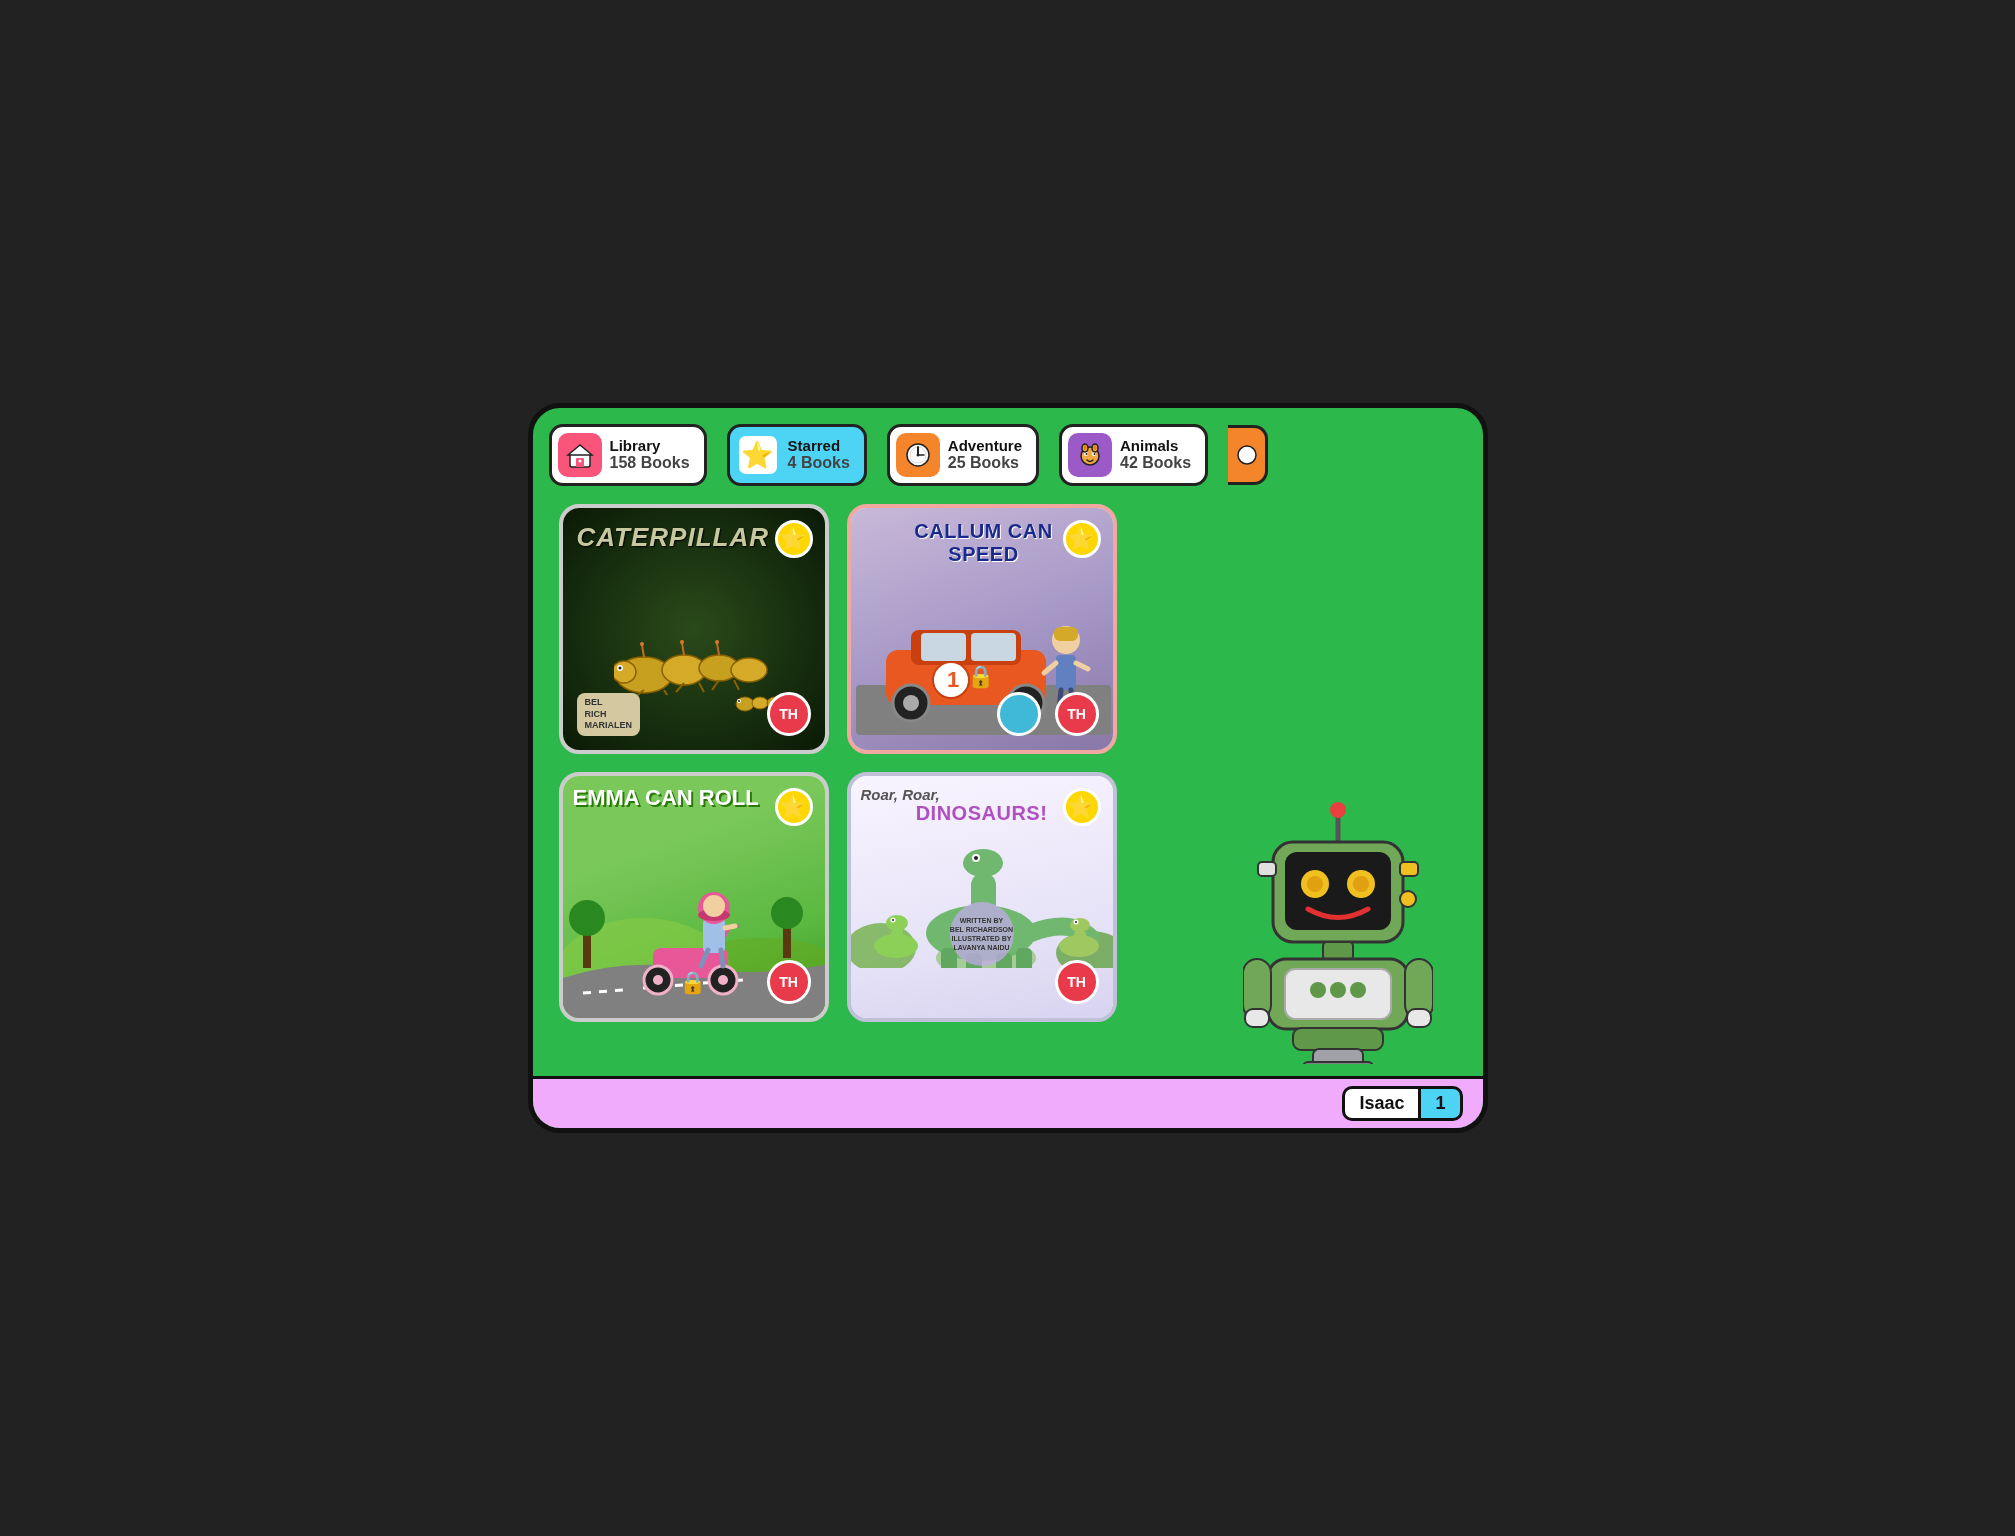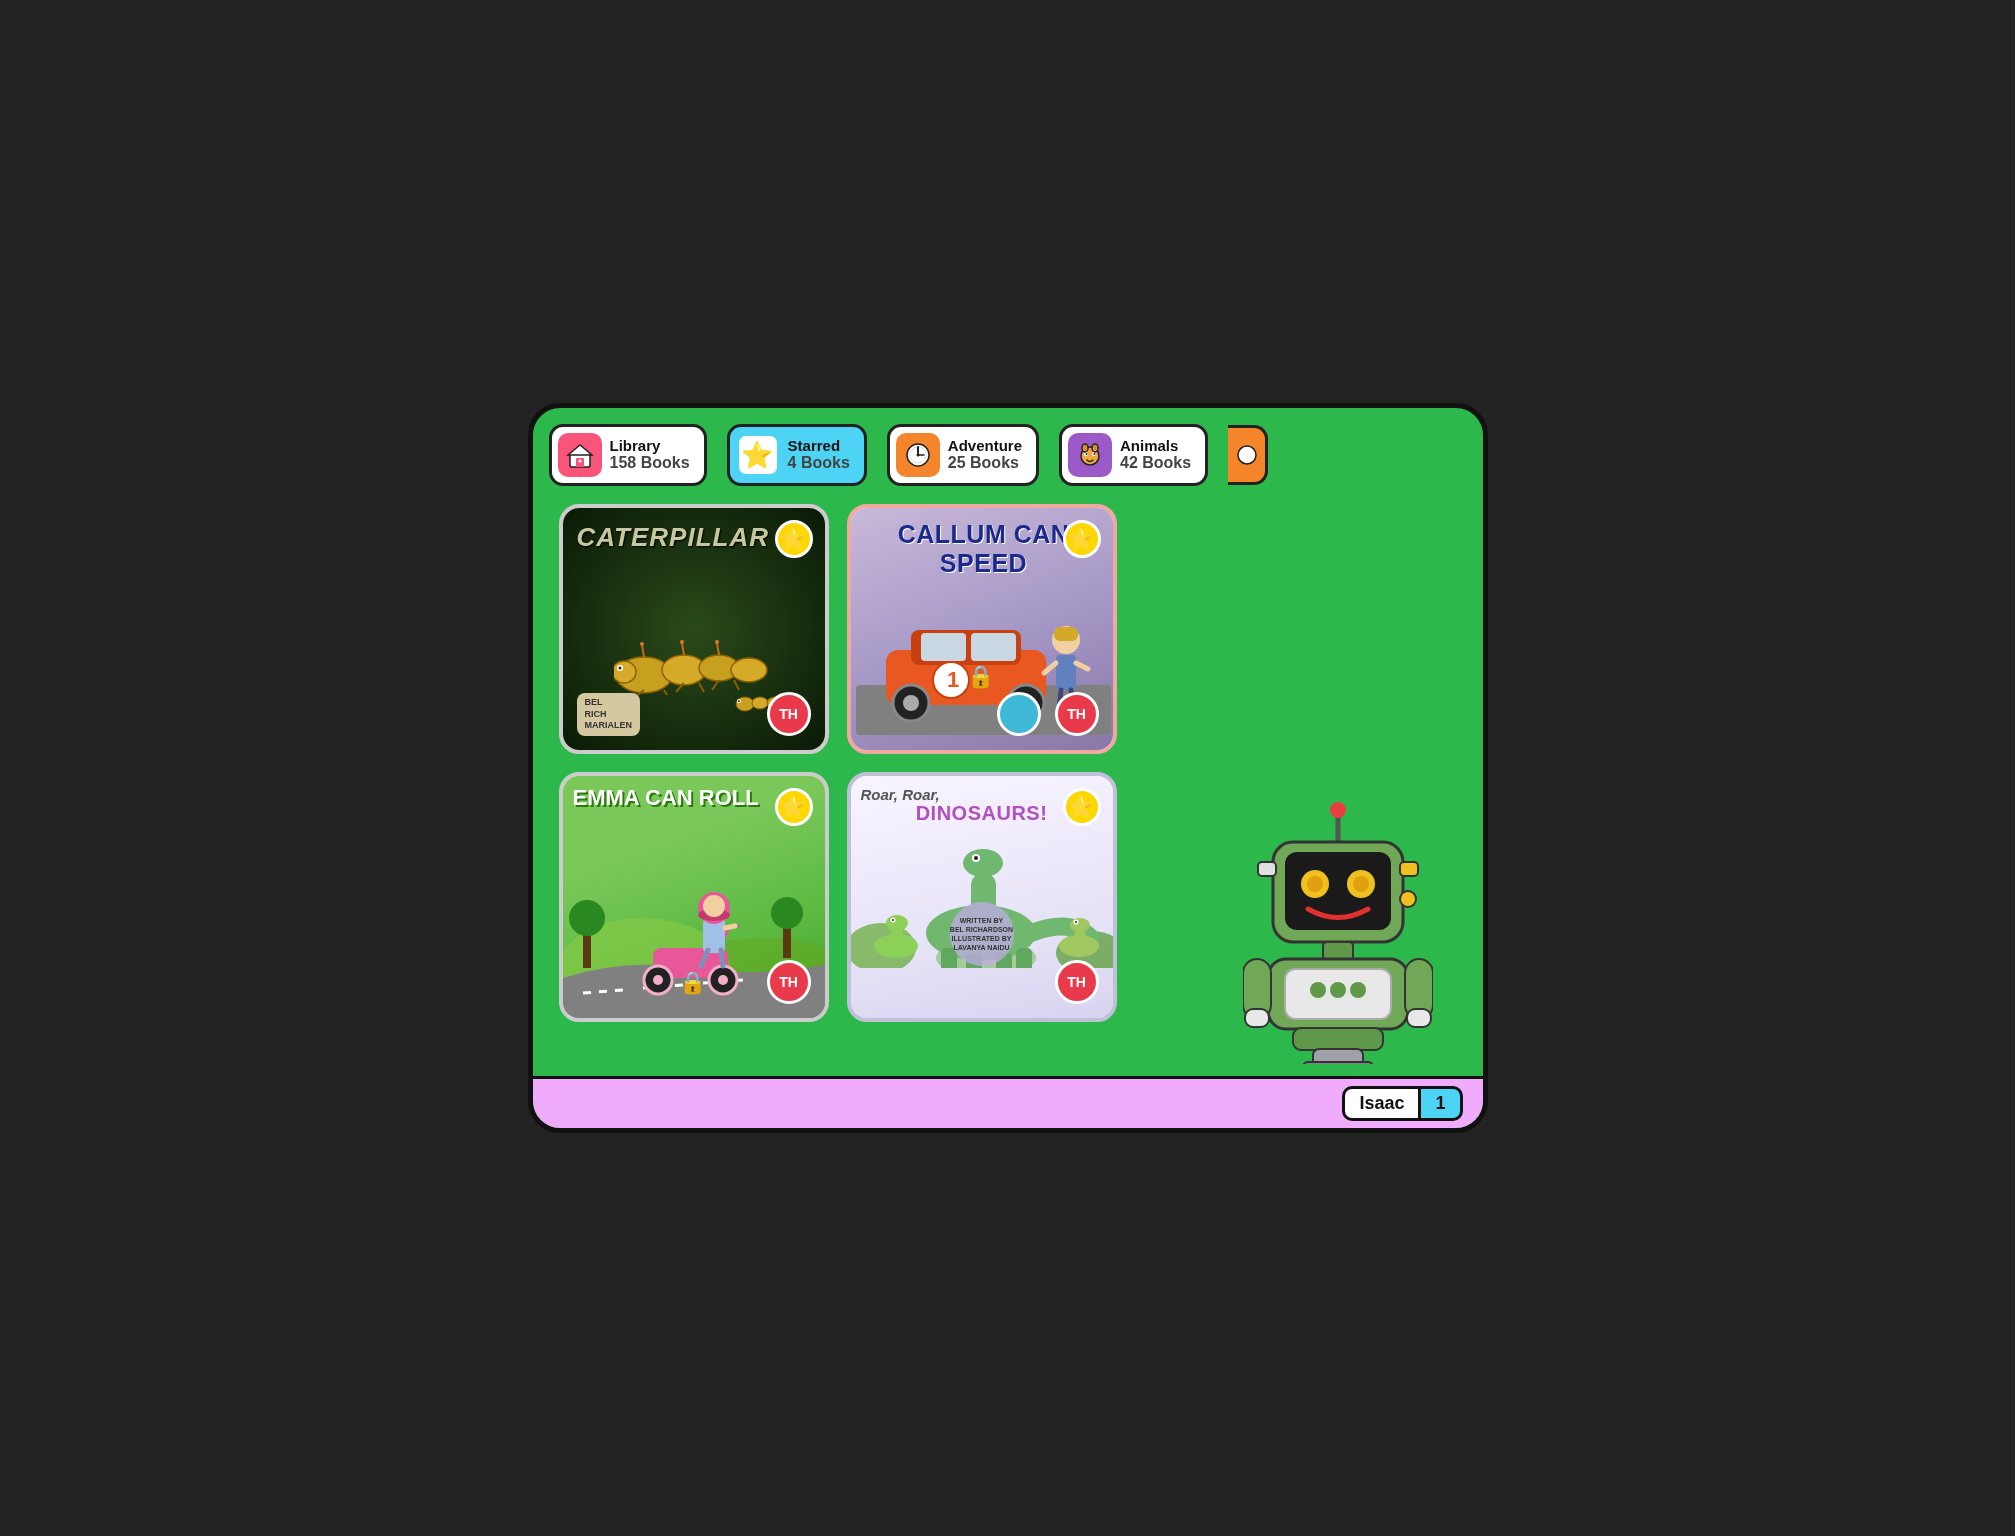--- a/index.html
+++ b/index.html
@@ -387,21 +387,21 @@
           <circle cx="4" cy="9" r="1" fill="#222"></circle>
         </svg>
         <div class="author-badge">BEL<br>RICH<br>MARIALEN</div>
         <div class="star-badge">⭐</div>
         <div class="user-badge">TH</div>
       </div>
     </div>
 
     <div class="book-card book-callum" style="border-color:#f0a8a0;">
       <div class="book-bg book-art-container">
-        <div class="callum-title" style="font-size:25px;color:#1a2a8c;font-weight:900;top:12px;left:12px;right:8px;position:absolute;text-align:center;line-height:1.15;">CALLUM CAN<br>SPEED</div>
+        <div class="callum-title" style="font-size:20px;color:#1a2a8c;font-weight:900;top:12px;left:12px;right:8px;position:absolute;text-align:center;line-height:1.15;">CALLUM CAN<br>SPEED</div>
 
         <svg style="position:absolute;bottom:15px;left:5px;right:5px;width:255px;height:160px;" viewBox="0 0 255 160">
 
           <rect x="0" y="110" width="255" height="50" fill="#808080" rx="4"></rect>
 
           <rect x="30" y="75" width="160" height="55" rx="12" fill="#e85820"></rect>
           <rect x="55" y="55" width="110" height="35" rx="8" fill="#c84010"></rect>
 
           <rect x="65" y="58" width="45" height="28" rx="4" fill="#c8e8f8" opacity="0.9"></rect>
           <rect x="115" y="58" width="45" height="28" rx="4" fill="#c8e8f8" opacity="0.9"></rect>

